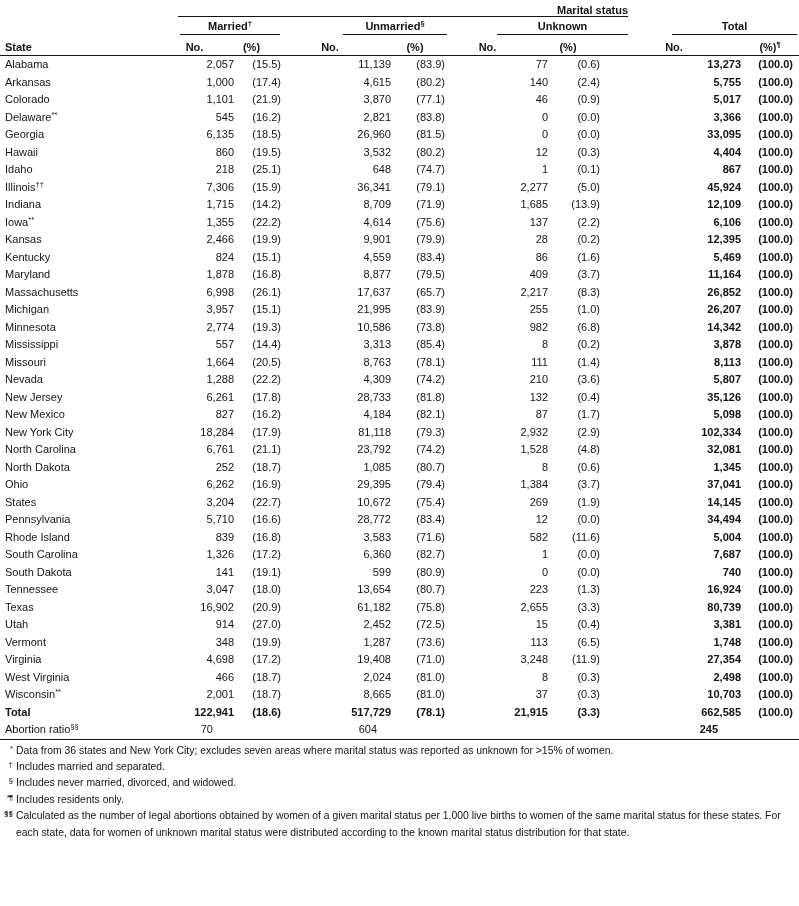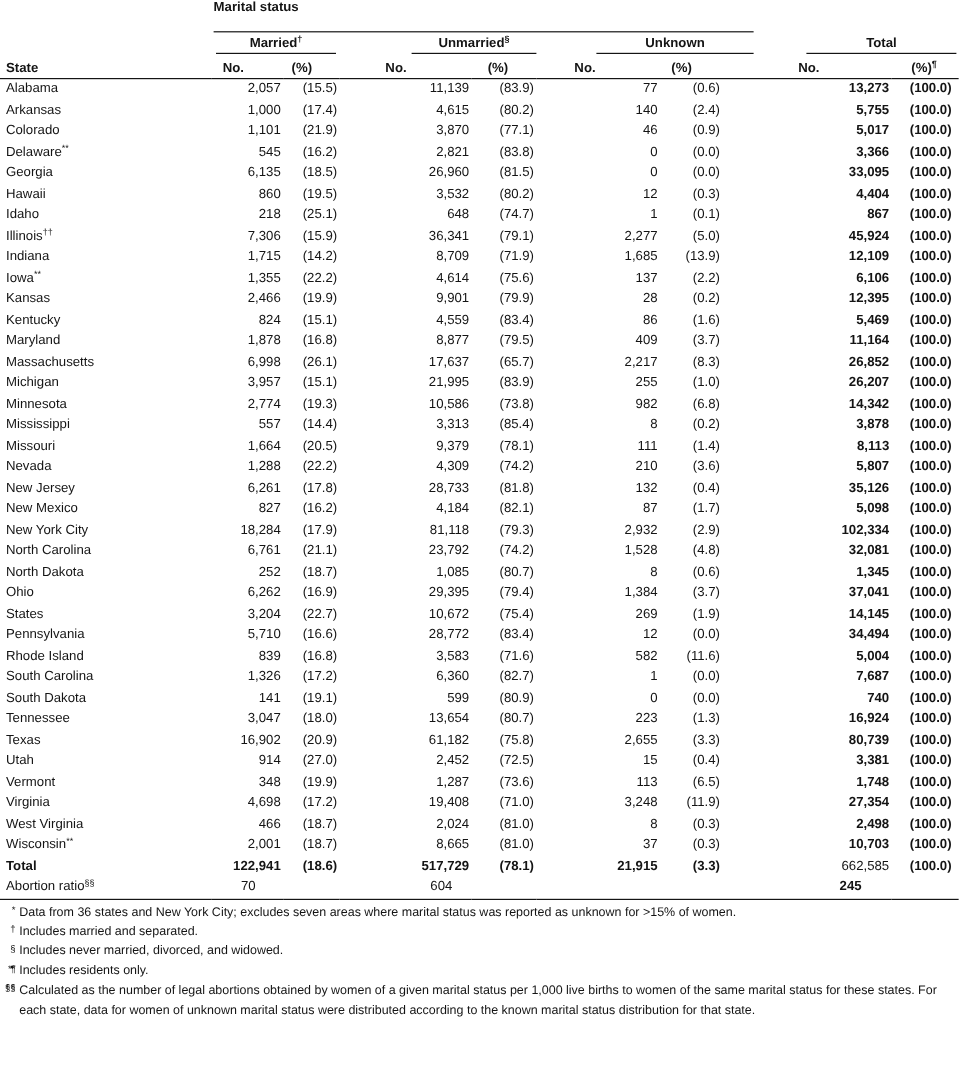--- a/index.html
+++ b/index.html
@@ -6,21 +6,21 @@
   body{width:799px;color:#141414;font-family:"Liberation Sans",sans-serif;-webkit-font-smoothing:antialiased;}
   .page{width:799px;}
   .title{font-weight:bold;font-size:12.6px;line-height:14.5px;padding:6px 2px 3px 2px;border-bottom:1.6px solid #141414;letter-spacing:0;}
 
   table{border-collapse:collapse;table-layout:fixed;width:799px;}
   th,td{padding:0;margin:0;}
   th{font-weight:bold;font-size:11px;}
 
   
   tr.hra th{height:17px;vertical-align:bottom;}
-  .ms-wrap{margin:0 2px;border-bottom:1.3px solid #141414;padding-bottom:14px;text-align:left;font-size:11px;}
+  .ms-wrap{margin:0 2px;border-bottom:1.3px solid #141414;padding-bottom:0;text-align:right;font-size:11px;}
   
   tr.hrb th{height:18px;vertical-align:bottom;}
   .grp{border-bottom:1.3px solid #141414;padding-bottom:2px;text-align:center;}
   .grp-m{width:100px;margin:0 3px 0 auto;}
   .grp-u{width:104px;margin:0 0 0 auto;}
   .grp-k{width:131px;margin:0 2px 0 auto;}
   .grp-t{width:125px;margin:0 2px 0 auto;}
   
   tr.hrc th{height:18px;vertical-align:bottom;border-bottom:1.6px solid #141414;padding-bottom:2px;margin-top:34px;}
   th.state-h{vertical-align:bottom;text-align:left;padding-left:5px;padding-bottom:2px;border-bottom:1.6px solid #141414;}
@@ -29,21 +29,21 @@
   .h-no-k{padding-right:22px;} .h-pct-k{padding-right:44px;}
   .h-no-t{padding-right:25px;} .h-pct-t{padding-right:2px;}
 
   tbody td{font-size:11px;line-height:17.5px;height:17.5px;white-space:nowrap;overflow:hidden;}
   td.c-state{text-align:left;padding-left:5px;}
   td.num{text-align:right;padding-right:2px;}
   td.k-pct{padding-right:30px;}
   td.t-no{font-weight:bold;}
   td.t-pct{font-weight:bold;padding-right:6px;}
   tr.row-total td{font-weight:bold;}
-  tr.row-total td.t-no{font-weight:normal;}
+  tr.row-total td.t-no{font-weight:bold;}
   tr.row-ratio td{border-bottom:1.6px solid #141414;}
   tr.row-ratio td.m-ratio{padding-right:23px;}
   tr.row-ratio td.u-ratio{padding-right:16px;}
   tr.row-ratio td.t-ratio{padding-right:25px;font-weight:bold;}
 
   sup{font-size:7.5px;line-height:0;vertical-align:4px;letter-spacing:0;}
   .footnotes{margin-top:3px;font-size:10.4px;line-height:16.4px;}
   .fn{position:relative;padding-left:16px;padding-right:4px;}
   .fn .mk{position:absolute;left:0;top:0;width:13px;text-align:right;font-size:8px;line-height:12px;}
 </style>
@@ -282,21 +282,21 @@
     <td class="num">(85.4)</td>
     <td class="num">8</td>
     <td class="num k-pct">(0.2)</td>
     <td class="num t-no">3,878</td>
     <td class="num t-pct">(100.0)</td>
   </tr>
         <tr class="data-row">
     <td class="c-state"><span>Missouri</span><sup></sup></td>
     <td class="num">1,664</td>
     <td class="num">(20.5)</td>
-    <td class="num">9,379</td>
+    <td class="num">8,763</td>
     <td class="num">(78.1)</td>
     <td class="num">111</td>
     <td class="num k-pct">(1.4)</td>
     <td class="num t-no">8,113</td>
     <td class="num t-pct">(100.0)</td>
   </tr>
         <tr class="data-row">
     <td class="c-state"><span>Nevada</span><sup></sup></td>
     <td class="num">1,288</td>
     <td class="num">(22.2)</td>

